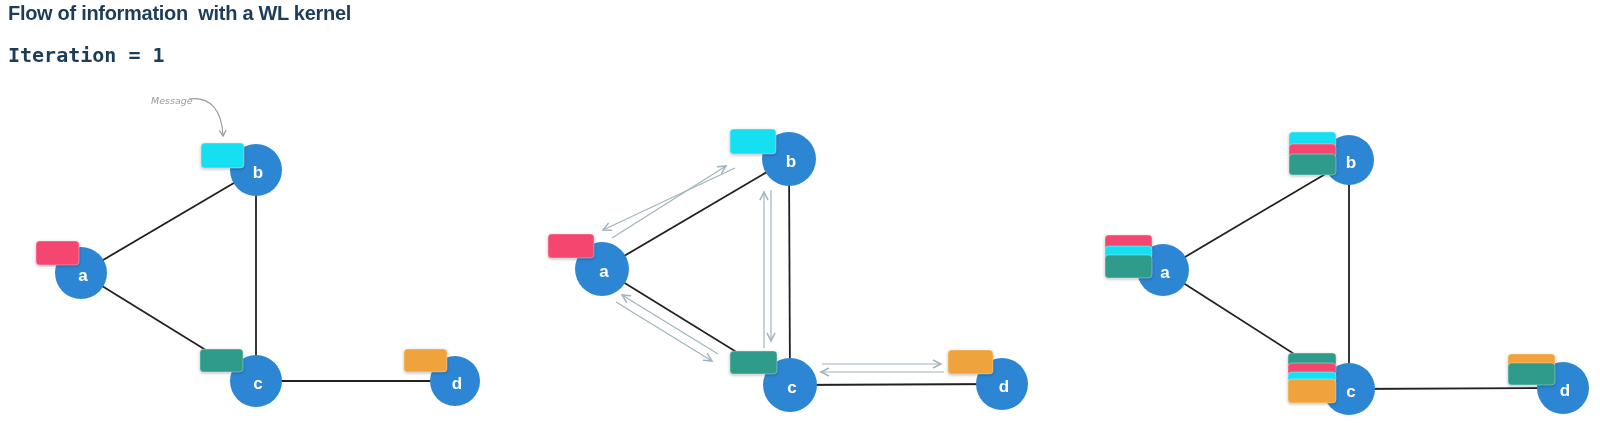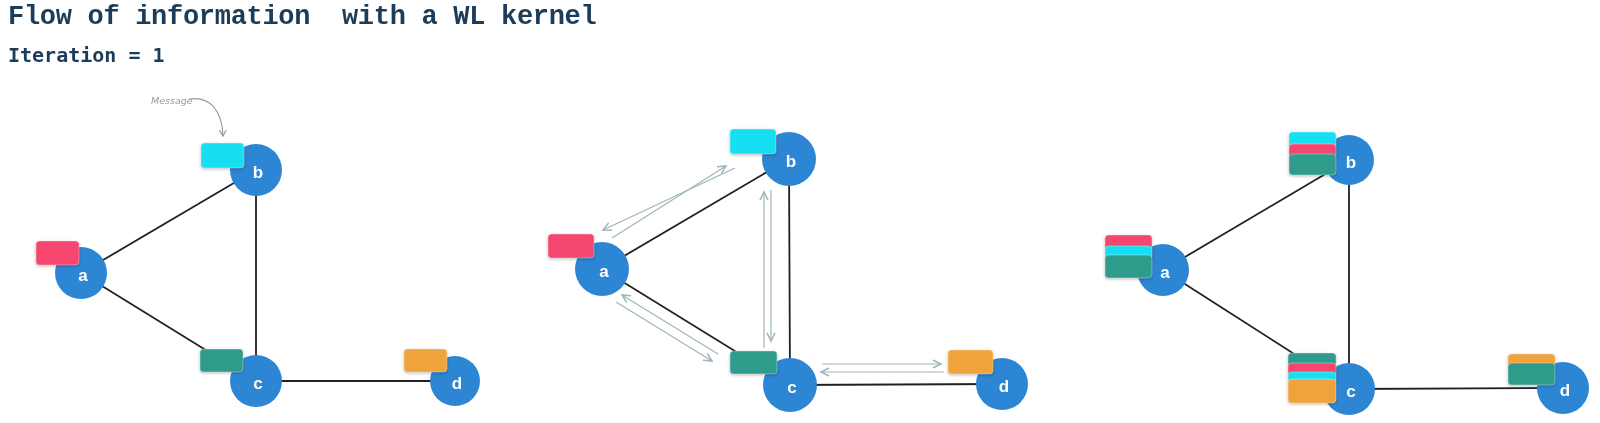--- a/index.html
+++ b/index.html
@@ -1,19 +1,19 @@
 <!DOCTYPE html>
 <html><head>
 <meta charset="utf-8">
 <style>
   html,body{margin:0;padding:0;background:#ffffff;}
   .page{position:relative;width:1600px;height:423px;background:#ffffff;overflow:hidden;
         font-family:"Liberation Sans",sans-serif;}
-  .page-title{position:absolute;left:8px;top:2px;font-size:27px;font-weight:bold;
-              letter-spacing:-0.3px;color:#1C3D5A;white-space:pre;margin:0;font-family:Liberation Mono, monospace;}
+  .page-title{position:absolute;left:8px;top:2px;font-size:20px;font-weight:bold;
+              letter-spacing:-0.3px;color:#1C3D5A;white-space:pre;margin:0;}
   .iteration-label{position:absolute;left:8px;top:43px;font-size:20px;font-weight:bold;
                    font-family:"DejaVu Sans Mono",monospace;color:#1C3D5A;white-space:pre;text-align:right;}
   .diagram-svg{position:absolute;left:0;top:0;width:1600px;height:423px;}
   .nodelabel{fill:#ffffff;font-family:"Liberation Sans",sans-serif;font-weight:bold;
              font-size:17px;text-anchor:middle;dominant-baseline:central;}
   .annot{fill:#9A9A9A;font-family:"DejaVu Sans",sans-serif;font-style:italic;
          font-size:9.5px;}
   .tag{filter:drop-shadow(0 1.5px 1.5px rgba(0,0,0,0.28));}
 </style>
 </head>

